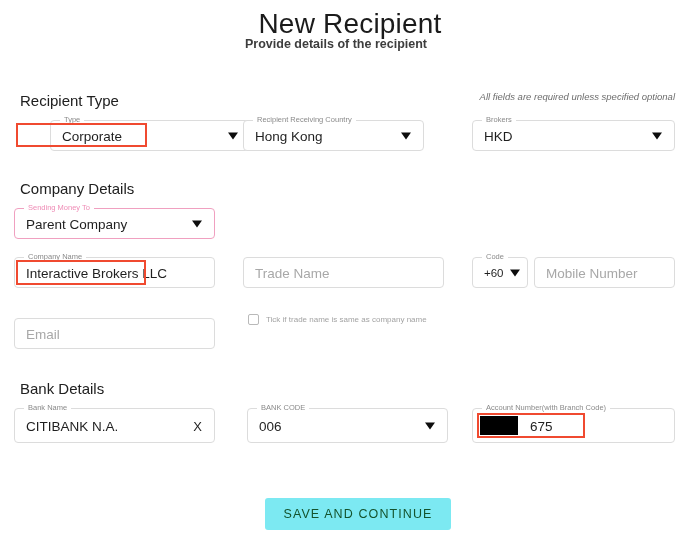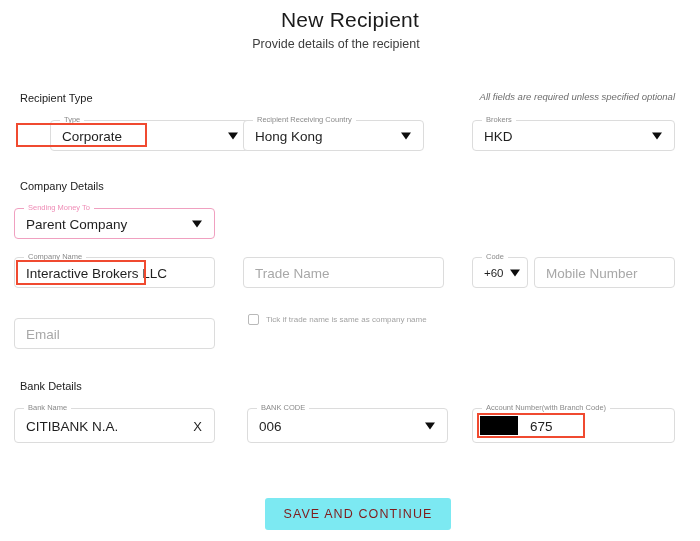--- a/index.html
+++ b/index.html
@@ -8,32 +8,32 @@
     width: 700px; height: 541px;
     background: #ffffff;
     font-family: "Liberation Sans", sans-serif;
     -webkit-font-smoothing: antialiased;
   }
   .page { position: relative; width: 700px; height: 541px; overflow: hidden; }
 
   
   .title {
     position: absolute; left: 0; top: 8px; width: 700px;
-    text-align: center; font-size: 21px; font-weight: 400;
+    text-align: center; font-size: 28px; font-weight: 400;
     color: #1b1b1b; letter-spacing: .2px;
   }
   .subtitle {
     position: absolute; left: 0; top: 37px; width: 672px;
-    text-align: center; font-size: 12.5px; font-weight: 400;
+    text-align: center; font-size: 12.5px; font-weight: 700;
     color: #3d3d3d;
   }
 
   
   .section-head {
-    position: absolute; font-size: 11px; font-weight: 400; color: #202020;
+    position: absolute; font-size: 15px; font-weight: 400; color: #202020;
   }
 
   .note {
     position: absolute; font-size: 9.5px; font-style: italic;
     color: #6d6d6d; text-align: right;
   }
 
   
   .field {
     position: absolute;
@@ -97,21 +97,21 @@
   }
   .cbox-label {
     margin-left: 7px; font-size: 8px; color: #a3a3a3; white-space: nowrap;
   }
 
   
   .submit {
     position: absolute;
     background: #7ce9f2;
     border: none; border-radius: 3px;
-    color: #7f1d1d; font-size: 12.5px; letter-spacing: 1.1px;
+    color: #14532d; font-size: 12.5px; letter-spacing: 1.1px;
     font-family: "Liberation Sans", sans-serif;
     cursor: pointer;
   }
 </style>
 </head>
 <body>
 
 <div class="page">
 
   <div class="title">New Recipient</div>

